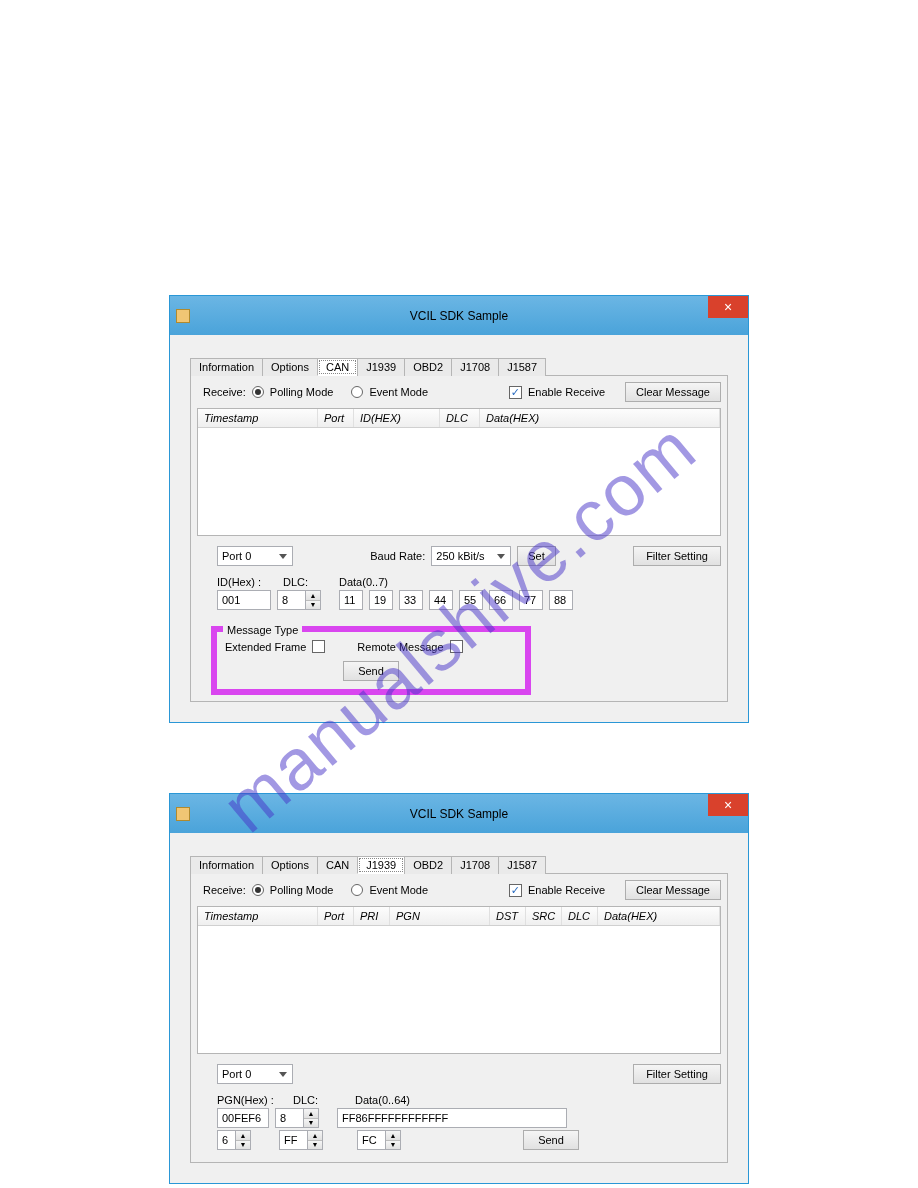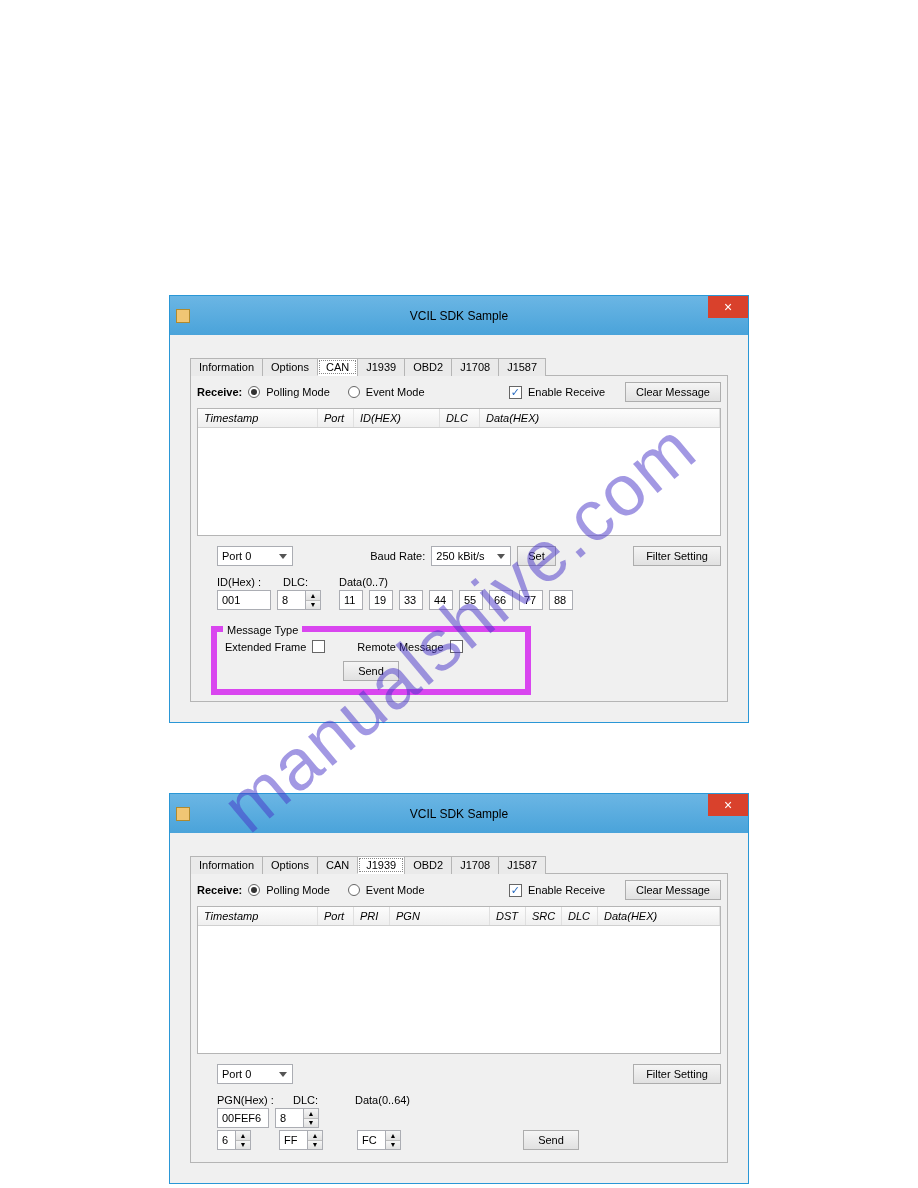--- a/index.html
+++ b/index.html
@@ -95,21 +95,21 @@
     outline: 1px dotted #888;
     outline-offset: -3px;
   }
   .tabpage {
     background: #f0f0f0;
     border: 1px solid #b5b5b5;
     border-top: none;
     padding: 6px;
   }
   .row { display: flex; align-items: center; gap: 6px; }
-  .bold { font-weight: bold; }
+  .bold { font-weight: normal; margin-left: 6px; }
   .radio {
     width: 12px; height: 12px;
     border: 1px solid #666;
     border-radius: 50%;
     display: inline-flex;
     align-items: center;
     justify-content: center;
     background: #fff;
     cursor: pointer;
   }
@@ -395,20 +395,21 @@
           <span style="width:14px;"></span>
           <span class="textin" style="width:52px">00FEF6</span>
           <span class="spin">
             <span class="textin">8</span>
             <span class="arrows">
                 <div>▲</div>
                 <div>▼</div>
               </span>
           </span>
           <span style="width:6px;"></span>
+          <span class="textin" style="width:230px">FF86FFFFFFFFFFFF</span>
         </div>
 
         <div class="row" style="margin-top:2px;">
           <span style="width:14px;"></span>
           <span class="spin">
             <span class="textin" style="width:18px">6</span>
             <span class="arrows">
                 <div>▲</div>
                 <div>▼</div>
               </span>

